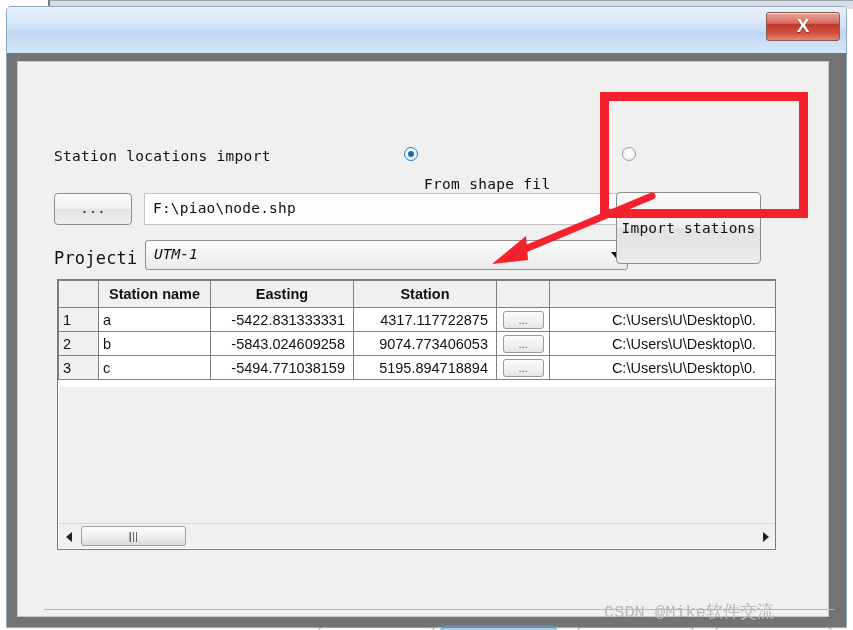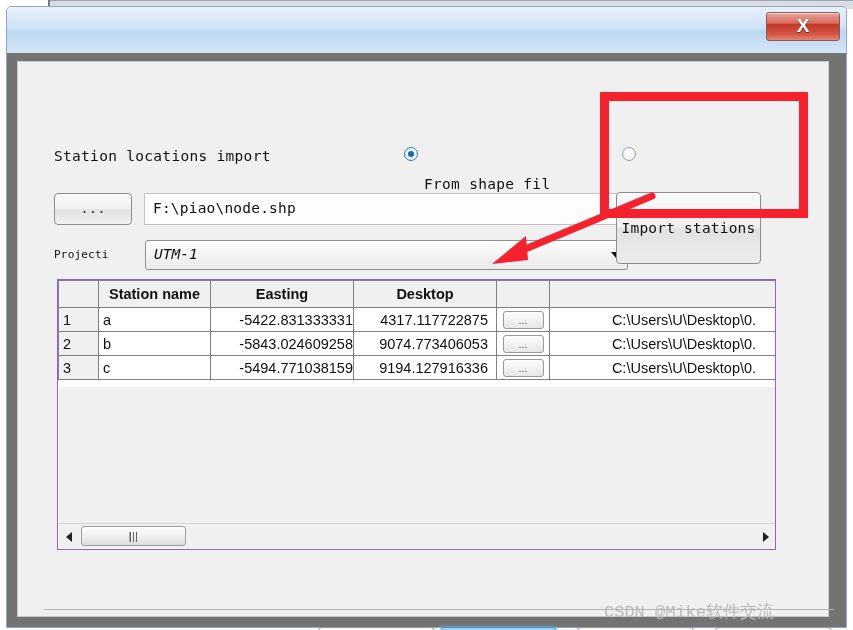--- a/index.html
+++ b/index.html
@@ -172,21 +172,21 @@
     left: 8px; top: 6px;
     font-size: 14.5px;
     color: #111;
     letter-spacing: .2px;
   }
 
   
   .lbl-proj {
     position: absolute;
     left: 36px; top: 186px;
-    font-size: 11px;
+    font-size: 17px;
     color: #111;
     width: 90px;
     overflow: hidden;
     white-space: nowrap;
     letter-spacing: .2px;
   }
   .combo {
     position: absolute;
     left: 127px; top: 178px;
     width: 483px; height: 30px;
@@ -266,21 +266,21 @@
   }
   .grid-table tbody td {
     background: #ffffff;
   }
   td.rownum, th.corner {
     background: #f0f0f0 !important;
     text-align: left;
     width: 40px;
   }
   td.c-name  { width: 112px; text-align: left; }
-  td.c-east  { width: 143px; text-align: right; padding-right: 0; }
+  td.c-east  { width: 143px; text-align: right; padding-right: 8px; }
   td.c-north { width: 143px; text-align: right; padding-right: 8px; }
   td.c-btn   { width: 53px; text-align: center; background:#ffffff; }
   td.c-path  { width: 269px; text-align: center; }
   th.c-name  { width: 112px; }
   th.c-east  { width: 143px; }
   th.c-north { width: 143px; }
   th.c-btn   { width: 53px; }
   th.c-path  { width: 269px; }
 
   .cell-dots {
@@ -463,21 +463,21 @@
 
         <div class="grid-wrap">
           <div class="grid-blank"></div>
 
           <table class="grid-table">
             <thead>
               <tr>
                 <th class="corner"></th>
                 <th class="c-name">Station name</th>
                 <th class="c-east">Easting</th>
-                <th class="c-north">Desktop</th>
+                <th class="c-north">Station</th>
                 <th class="c-btn"></th>
                 <th class="c-path"></th>
               </tr>
             </thead>
             <tbody>
               <tr>
                 <td class="rownum">1</td>
                 <td class="c-name">a</td>
                 <td class="c-east">-5422.831333331</td>
                 <td class="c-north">4317.117722875</td>
@@ -493,21 +493,21 @@
                 <td class="c-north">9074.773406053</td>
                 <td class="c-btn">
                   <span class="cell-dots">...</span>
                 </td>
                 <td class="c-path">C:\Users\U\Desktop\0.</td>
               </tr>
               <tr>
                 <td class="rownum">3</td>
                 <td class="c-name">c</td>
                 <td class="c-east">-5494.771038159</td>
-                <td class="c-north">9194.127916336</td>
+                <td class="c-north">5195.894718894</td>
                 <td class="c-btn">
                   <span class="cell-dots">...</span>
                 </td>
                 <td class="c-path">C:\Users\U\Desktop\0.</td>
               </tr>
             </tbody>
           </table>
 
           <div class="hscroll">
             <div class="hs-left"></div>

